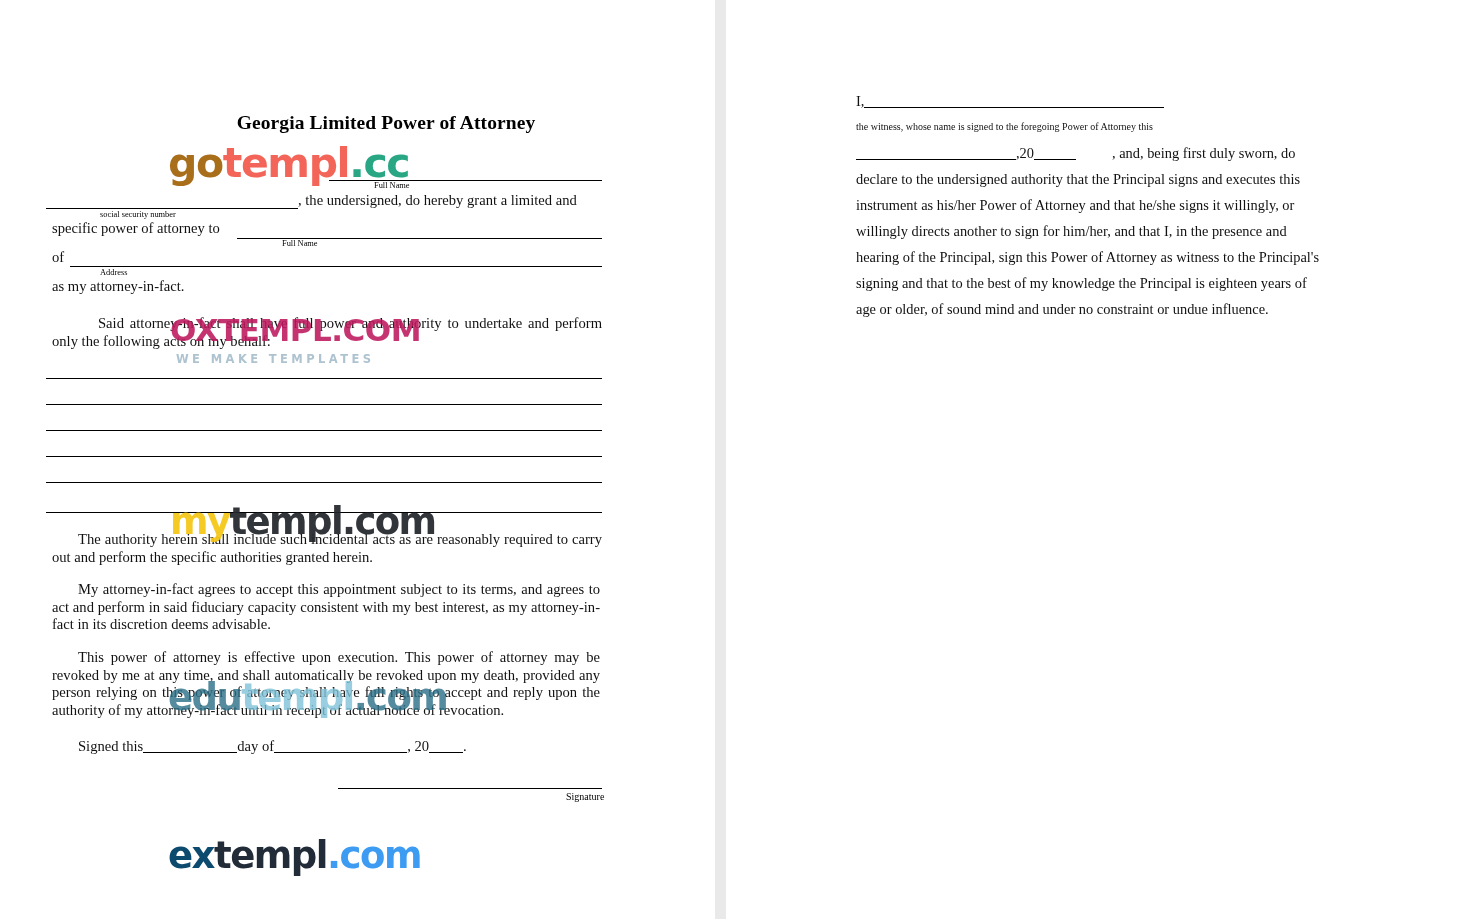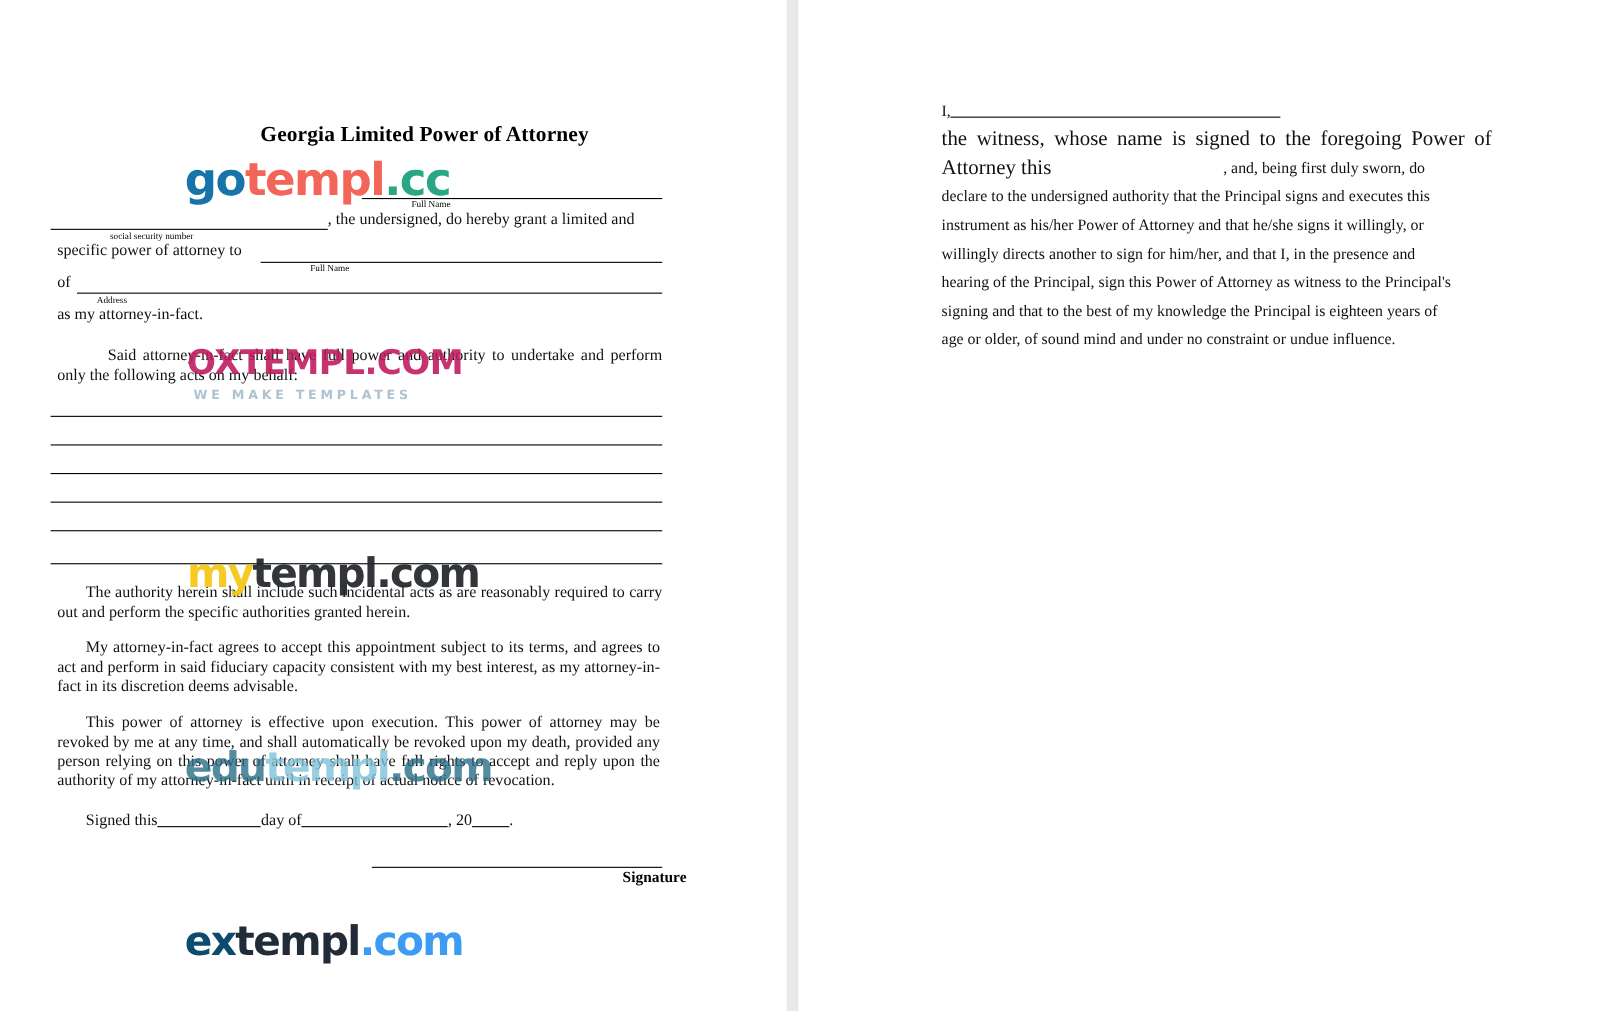--- a/index.html
+++ b/index.html
@@ -23,21 +23,21 @@
   .body-txt{
     position:absolute;font-size:14.6px;line-height:17.5px;color:#111;
     text-align:justify;
   }
   .small-label{position:absolute;font-size:8.4px;color:#000;font-family:"Liberation Serif",serif;text-align:right;}
   .rule{position:absolute;border-bottom:1.1px solid #000;height:0;}
 
   
   .wm{position:absolute;font-family:"DejaVu Sans", sans-serif;font-weight:bold;white-space:nowrap;}
   .wm-go{left:168px;top:139px;font-size:41px;letter-spacing:-1.4px;opacity:.92;}
-  .wm-go .a{color:#0369a1;} .wm-go .b{color:#f2584a;} .wm-go .c{color:#17a07b;}
+  .wm-go .a{color:#a16207;} .wm-go .b{color:#f2584a;} .wm-go .c{color:#17a07b;}
 
   .wm-ox{left:170px;top:312px;font-size:31px;letter-spacing:-.5px;color:#be185d;opacity:.88;
          font-family:"DejaVu Sans",sans-serif;}
   .wm-ox-sub{left:176px;top:352px;font-size:11.5px;letter-spacing:3.4px;color:#aec3d0;
              font-family:"DejaVu Sans",sans-serif;font-weight:bold;}
 
   .wm-my{left:170px;top:500px;font-size:37px;letter-spacing:-1.6px;opacity:.93;}
   .wm-my .a{color:#f6c615;} .wm-my .b{color:#23262b;}
 
   .wm-edu{left:168px;top:676px;font-size:37px;letter-spacing:-1.6px;opacity:.8;}
@@ -60,21 +60,21 @@
   <div class="rule" style="left:46px;top:208px;width:252px;"></div>
   <div class="small-label" style="left:100px;top:210px;">social security number</div>
   <div class="body-txt" style="left:298px;top:192px;width:310px;">, the undersigned, do hereby grant a limited and</div>
 
   <div class="body-txt" style="left:52px;top:220px;width:220px;">specific power of attorney to</div>
   <div class="rule" style="left:237px;top:238px;width:365px;"></div>
   <div class="small-label" style="left:282px;top:239px;">Full Name</div>
 
   <div class="body-txt" style="left:52px;top:249px;width:40px;">of</div>
   <div class="rule" style="left:70px;top:266px;width:532px;"></div>
-  <div class="small-label" style="left:88px;top:268px;">Address</div>
+  <div class="small-label" style="left:100px;top:268px;">Address</div>
 
   <div class="body-txt" style="left:52px;top:278px;width:300px;">as my attorney-in-fact.</div>
 
   <div class="body-txt" style="left:52px;top:315px;width:550px;text-indent:46px;">Said attorney-in-fact shall have full power and authority to undertake and perform only the following acts on my behalf:</div>
 
   <div class="rule" style="left:46px;top:378px;width:556px;"></div>
   <div class="rule" style="left:46px;top:404px;width:556px;"></div>
   <div class="rule" style="left:46px;top:430px;width:556px;"></div>
   <div class="rule" style="left:46px;top:456px;width:556px;"></div>
   <div class="rule" style="left:46px;top:482px;width:556px;"></div>
@@ -84,37 +84,40 @@
 
   <div class="body-txt" style="left:52px;top:531px;width:550px;text-indent:26px;">The authority herein shall include such incidental acts as are reasonably required to carry out and perform the specific authorities granted herein.</div>
 
   <div class="body-txt" style="left:52px;top:649px;width:548px;text-indent:26px;">This power of attorney is effective upon execution. This power of attorney may be revoked by me at any time, and shall automatically be revoked upon my death, provided any person relying on this power of attorney shall have full rights to accept and reply upon the authority of my attorney-in-fact until in receipt of actual notice of revocation.</div>
 
   <div class="body-txt" style="left:78px;top:738px;width:520px;">
     <span>Signed this</span><span class="fld" style="width:94px"></span><span>day of</span><span class="fld" style="width:133px"></span><span>, 20</span><span class="fld" style="width:34px"></span><span>.</span>
   </div>
 
   <div class="rule" style="left:338px;top:788px;width:264px;"></div>
-  <div class="small-label" style="left:566px;top:791px;font-size:14px;font-weight:bold;">Signature</div>
+  <div class="small-label" style="left:566px;top:791px;font-size:10px;">Signature</div>
 
   <div class="wm wm-go"><span class="a">go</span><span class="b">templ</span><span class="c">.cc</span></div>
   <div class="wm wm-ox">OXTEMPL.COM</div>
   <div class="wm wm-ox-sub">WE MAKE TEMPLATES</div>
   <div class="wm wm-edu"><span class="a">edu</span><span class="b">templ</span><span class="c">.com</span></div>
   <div class="wm wm-my"><span class="a">my</span><span class="b">templ.com</span></div>
   <div class="wm wm-ex"><span class="a">ex</span><span class="b">templ</span><span class="c">.com</span></div>
 </div>
 
 <div id="page-divider"></div>
 
 <div class="sheet" id="page-right">
 
   <div class="body-txt" style="left:130px;top:88px;width:480px;line-height:26px;font-size:14.4px;">
     <span>I,</span><span class="fld" style="width:300px"></span>
   </div>
-  <div class="body-txt" style="left:130px;top:114px;width:500px;line-height:26px;font-size:19px;">
+  <div class="body-txt" style="left:130px;top:114px;width:500px;line-height:26px;font-size:10px;">
     <span>the witness, whose name is signed to the foregoing   Power of Attorney this</span>
+  </div>
+  <div class="body-txt" style="left:130px;top:140px;width:500px;line-height:26px;font-size:14.4px;">
+    <span class="fld" style="width:160px"></span><span>,20</span><span class="fld" style="width:42px"></span>
   </div>
   <div class="body-txt" style="left:130px;top:140px;width:470px;line-height:26px;font-size:14.4px;text-align:left;">
     <span style="padding-left:256px;">, and, being first duly sworn, do declare to the undersigned authority that the Principal signs and executes this instrument as his/her Power of Attorney and that he/she signs it willingly, or willingly directs another to sign for him/her, and that I, in the presence and hearing of the Principal, sign this Power of Attorney as witness to the Principal's signing and that to the best of my knowledge the Principal is eighteen years of age or older, of sound mind and under no constraint or undue influence.</span>
   </div>
 
 </div>
 
 </body></html>

